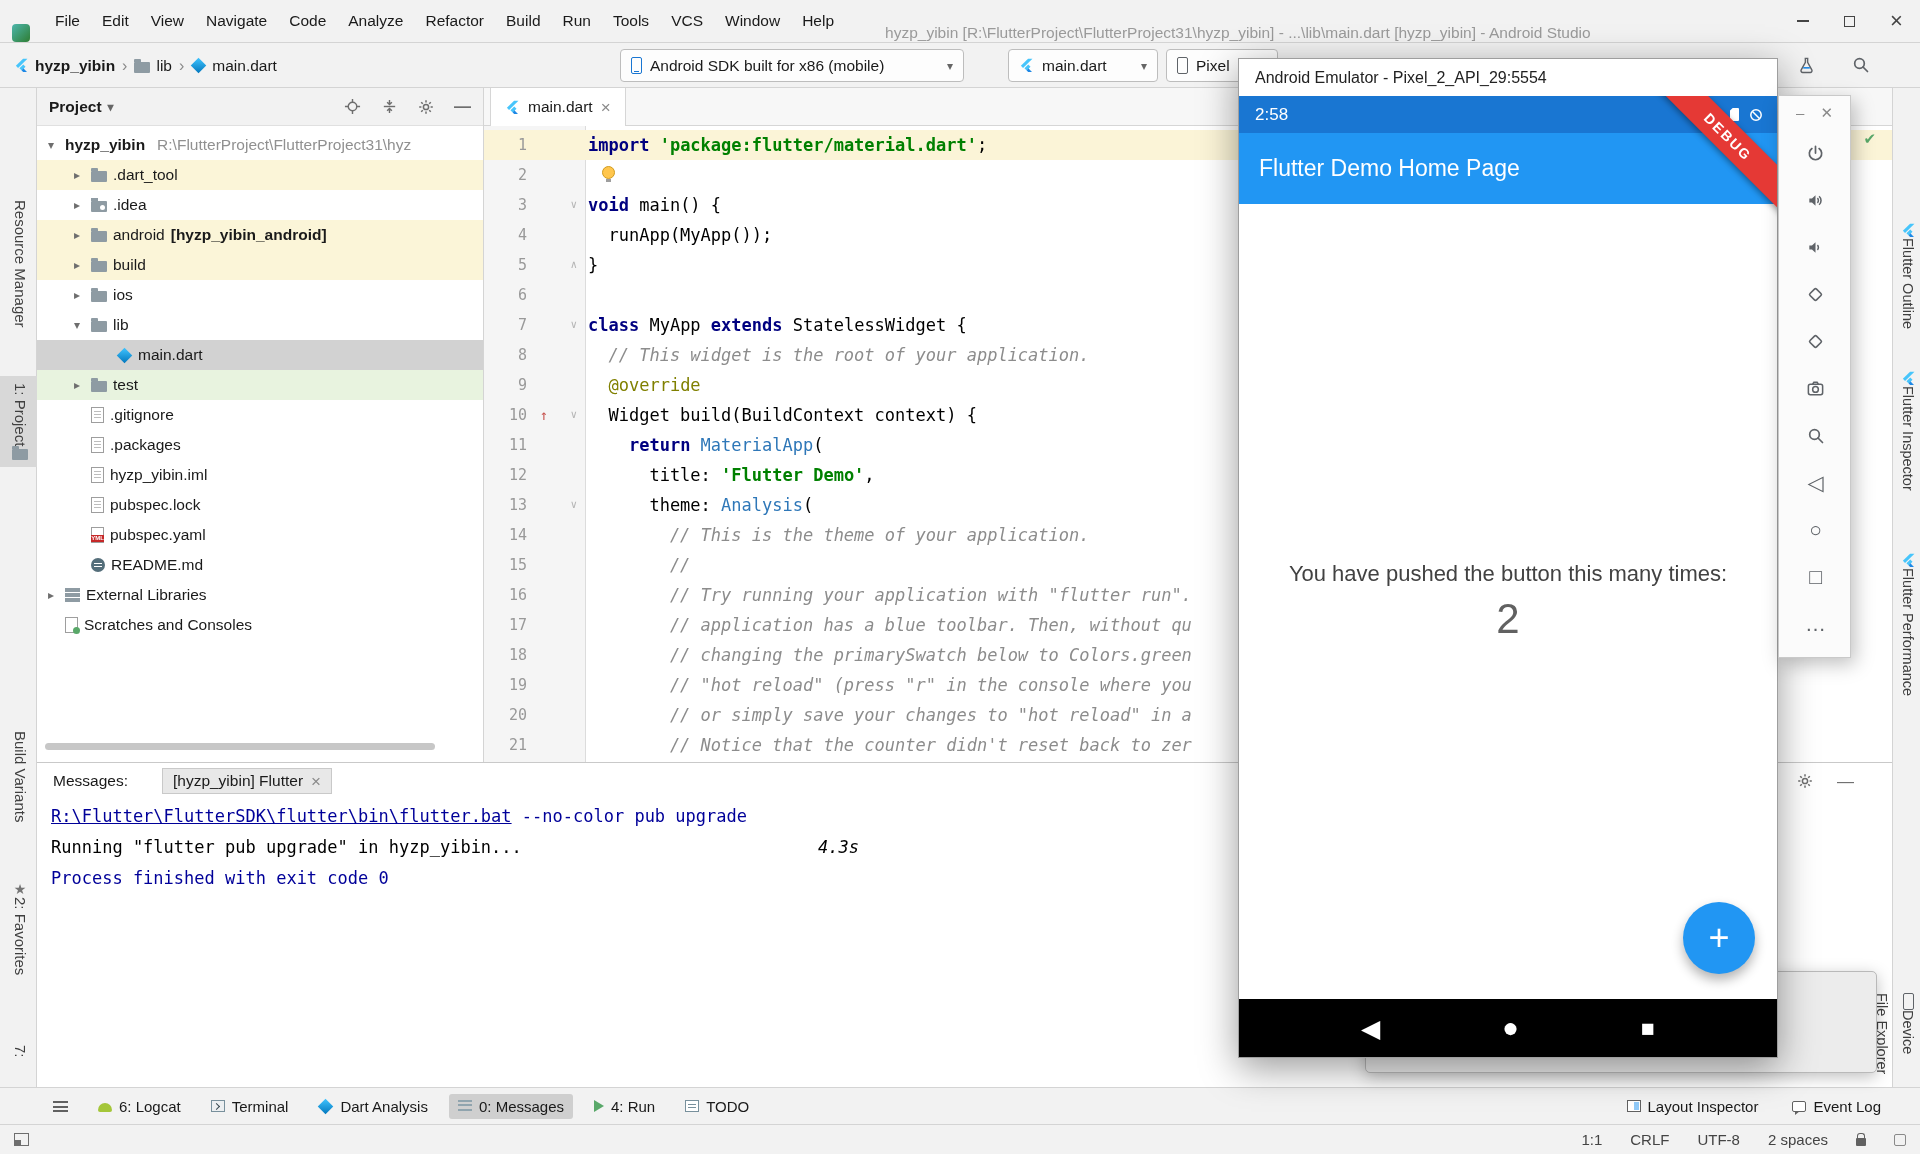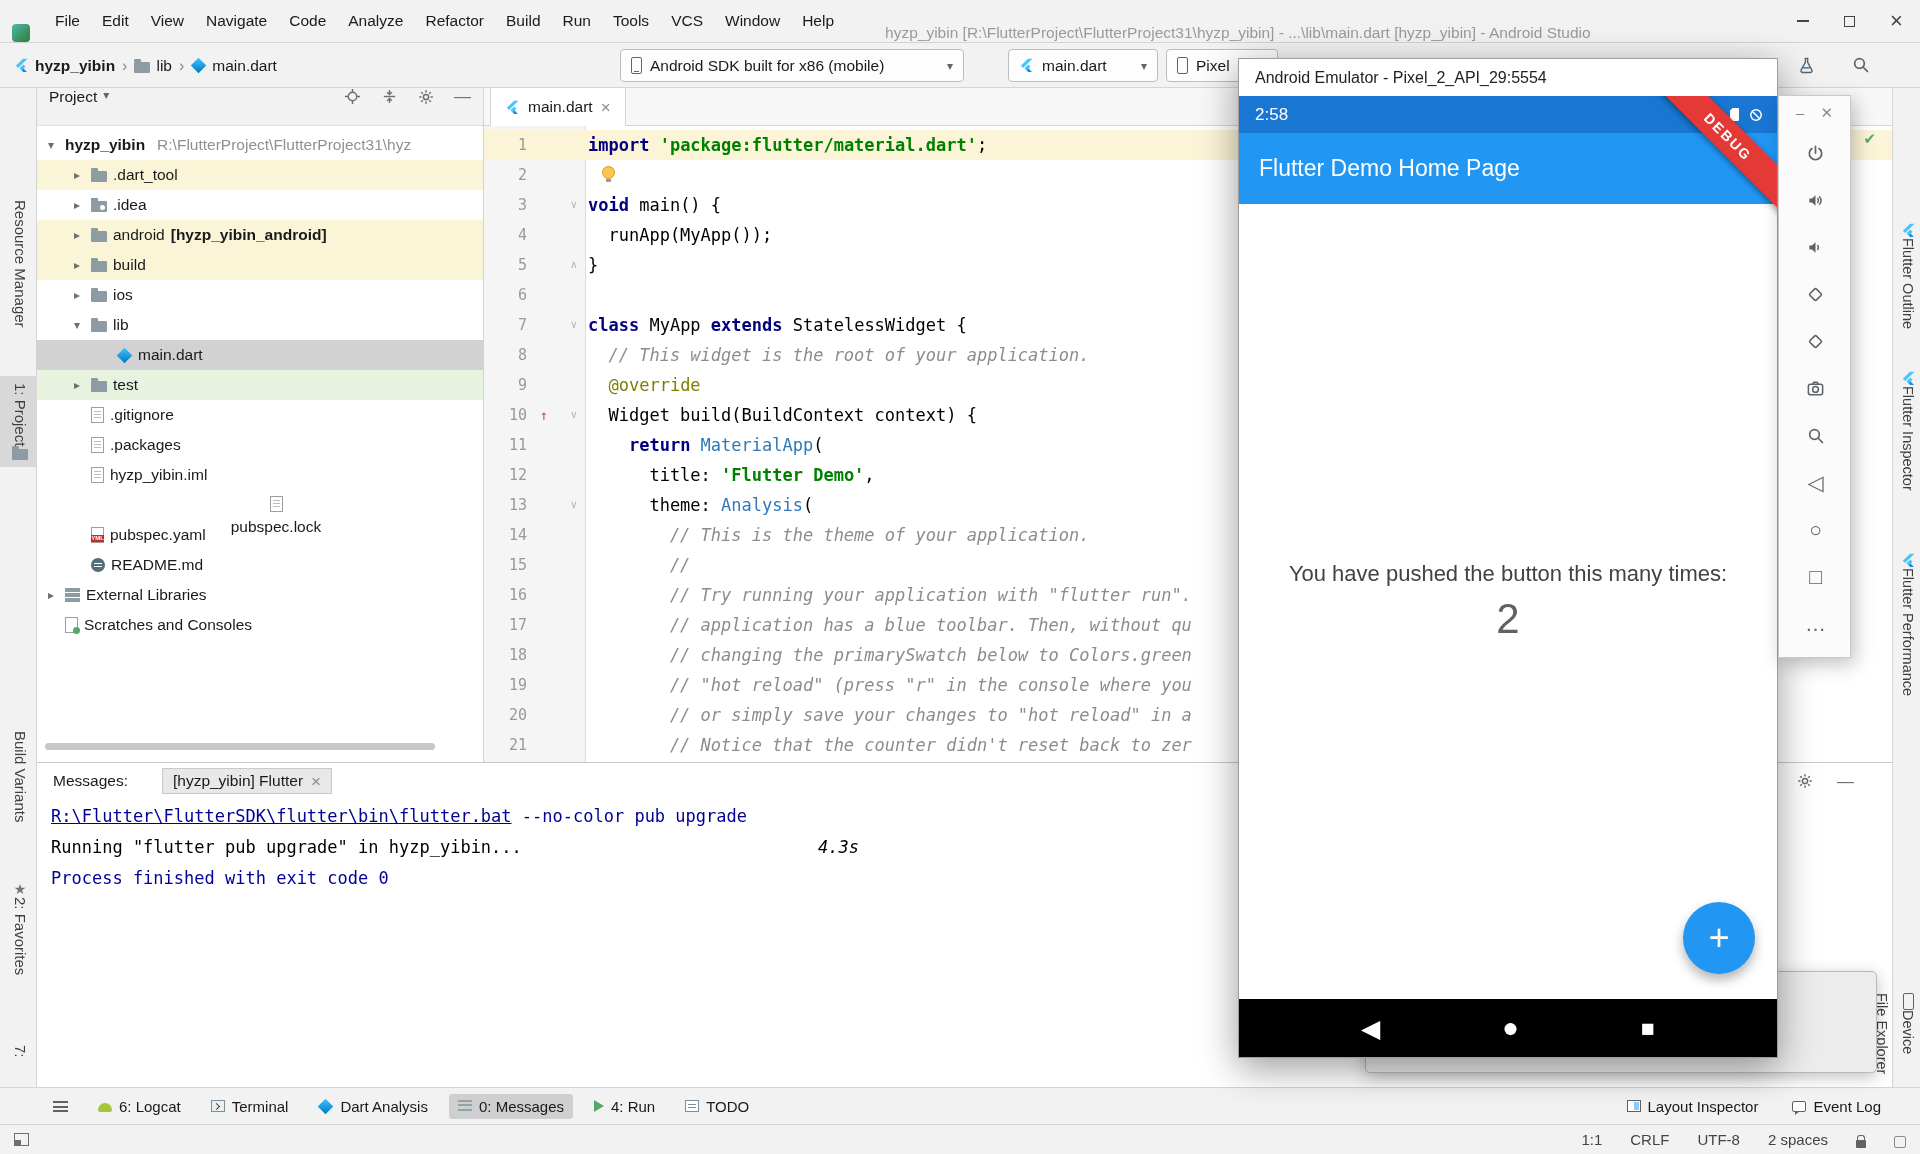--- a/index.html
+++ b/index.html
@@ -34,21 +34,21 @@
   .stripe-tab { position:absolute; left:0; width:37px; writing-mode:vertical-rl; font-size:15px; color:#3f3f3f; padding:7px 0; cursor:pointer; line-height:34px; }
   .stripe-tab.active { background:#d8d8d8; }
   .stripe-star { font-size:14px; color:#757575; }
 
   
   #right-stripe { position:absolute; right:0; top:88px; width:28px; height:999px; background:#f2f2f2; border-left:1px solid #d4d4d4; }
   #right-stripe .stripe-tab { width:28px; font-size:14.5px; line-height:26px; }
 
   
   #project-panel { position:absolute; left:37px; top:88px; width:447px; height:674px; background:#fff; border-right:1px solid #d4d4d4; }
-  #project-header { height:38px; background:#f2f2f2; border-bottom:1px solid #e0e0e0; display:flex; align-items:flex-start; padding:0 12px; font-size:15.5px; }
+  #project-header { height:38px; background:#f2f2f2; border-bottom:1px solid #e0e0e0; display:flex; align-items:center; padding:0 12px; font-size:15.5px;font-weight:bold; }
   #project-title { cursor:pointer; }
   .hdr-chevron { color:#666; font-size:12px; margin-left:6px; }
   .hdr-icons { margin-left:auto; display:flex; align-items:center; gap:20px; }
   .hdr-icons > span { cursor:pointer; display:inline-flex; }
   .hdr-hide { color:#6e6e6e; font-size:17px; line-height:1; }
   #tree { position:absolute; left:0; top:42px; width:100%; }
   .tree-row { height:30px; display:flex; align-items:center; gap:6px; font-size:15.5px; white-space:nowrap; cursor:pointer; }
   .tree-row.bg-cream { background:#fbf5d8; }
   .tree-row.bg-green { background:#e8f3df; }
   .tree-row.selected { background:#d2d2d2; }
@@ -95,21 +95,21 @@
   .console-right { position:absolute; left:767px; top:0; color:#000;font-style:italic; }
 
   
   #bottom-bar { position:absolute; left:0; bottom:30px; width:100%; height:37px; background:#f2f2f2; border-top:1px solid #d4d4d4; display:flex; align-items:center; padding:0 30px 0 44px; gap:12px; font-size:15px; }
   .bbtn { display:flex; align-items:center; gap:7px; padding:4px 9px; border-radius:3px; border:none; background:transparent; font-size:15px; color:#1a1a1a; cursor:pointer; font-family:inherit; }
   .bbtn.active { background:#cfcfcf; }
   .bbar-right { margin-left:auto; display:flex; gap:16px; }
 
   
   #status-bar { position:absolute; left:0; bottom:0; width:100%; height:30px; background:#f2f2f2; border-top:1px solid #d4d4d4; display:flex; align-items:center; padding:0 14px; font-size:15px; color:#444; }
-  .sb-right { margin-left:auto; display:flex; align-items:flex-end; gap:28px; }
+  .sb-right { margin-left:auto; display:flex; align-items:center; gap:28px; }
   .sb-item { cursor:pointer; }
 
   
   .ic { display:inline-flex; align-items:center; justify-content:center; position:relative; flex:0 0 auto; }
   .ic svg { display:block; }
   .ic-folder { width:16px; height:11px; background:#8e9ba3; border-radius:1px; margin-top:3px; }
   .ic-folder::before { content:""; position:absolute; top:-3px; left:0; width:7px; height:3px; background:#8e9ba3; border-radius:1px 1px 0 0; }
   .ic-folder-idea { width:16px; height:11px; background:#8e9ba3; border-radius:1px; margin-top:3px; }
   .ic-folder-idea::before { content:""; position:absolute; top:-3px; left:0; width:7px; height:3px; background:#8e9ba3; }
   .ic-folder-idea::after { content:""; position:absolute; right:2px; bottom:2px; width:5px; height:5px; border-radius:50%; background:#fff; }
@@ -358,21 +358,21 @@
         <div class="tree-row" style="padding-left: 32px;">
           <span class="tree-arrow"></span>
           <span class="ic ic-file"></span>
           <span class="tree-label">.packages</span>
         </div>
         <div class="tree-row" style="padding-left: 32px;">
           <span class="tree-arrow"></span>
           <span class="ic ic-file"></span>
           <span class="tree-label">hyzp_yibin.iml</span>
         </div>
-        <div class="tree-row" style="padding-left: 32px; flex-direction: column;">
+        <div class="tree-row" style="padding-left: 32px;">
           <span class="tree-arrow"></span>
           <span class="ic ic-file"></span>
           <span class="tree-label">pubspec.lock</span>
         </div>
         <div class="tree-row" style="padding-left: 32px;">
           <span class="tree-arrow"></span>
           <span class="ic ic-yml"></span>
           <span class="tree-label">pubspec.yaml</span>
         </div>
         <div class="tree-row" style="padding-left: 32px;">

